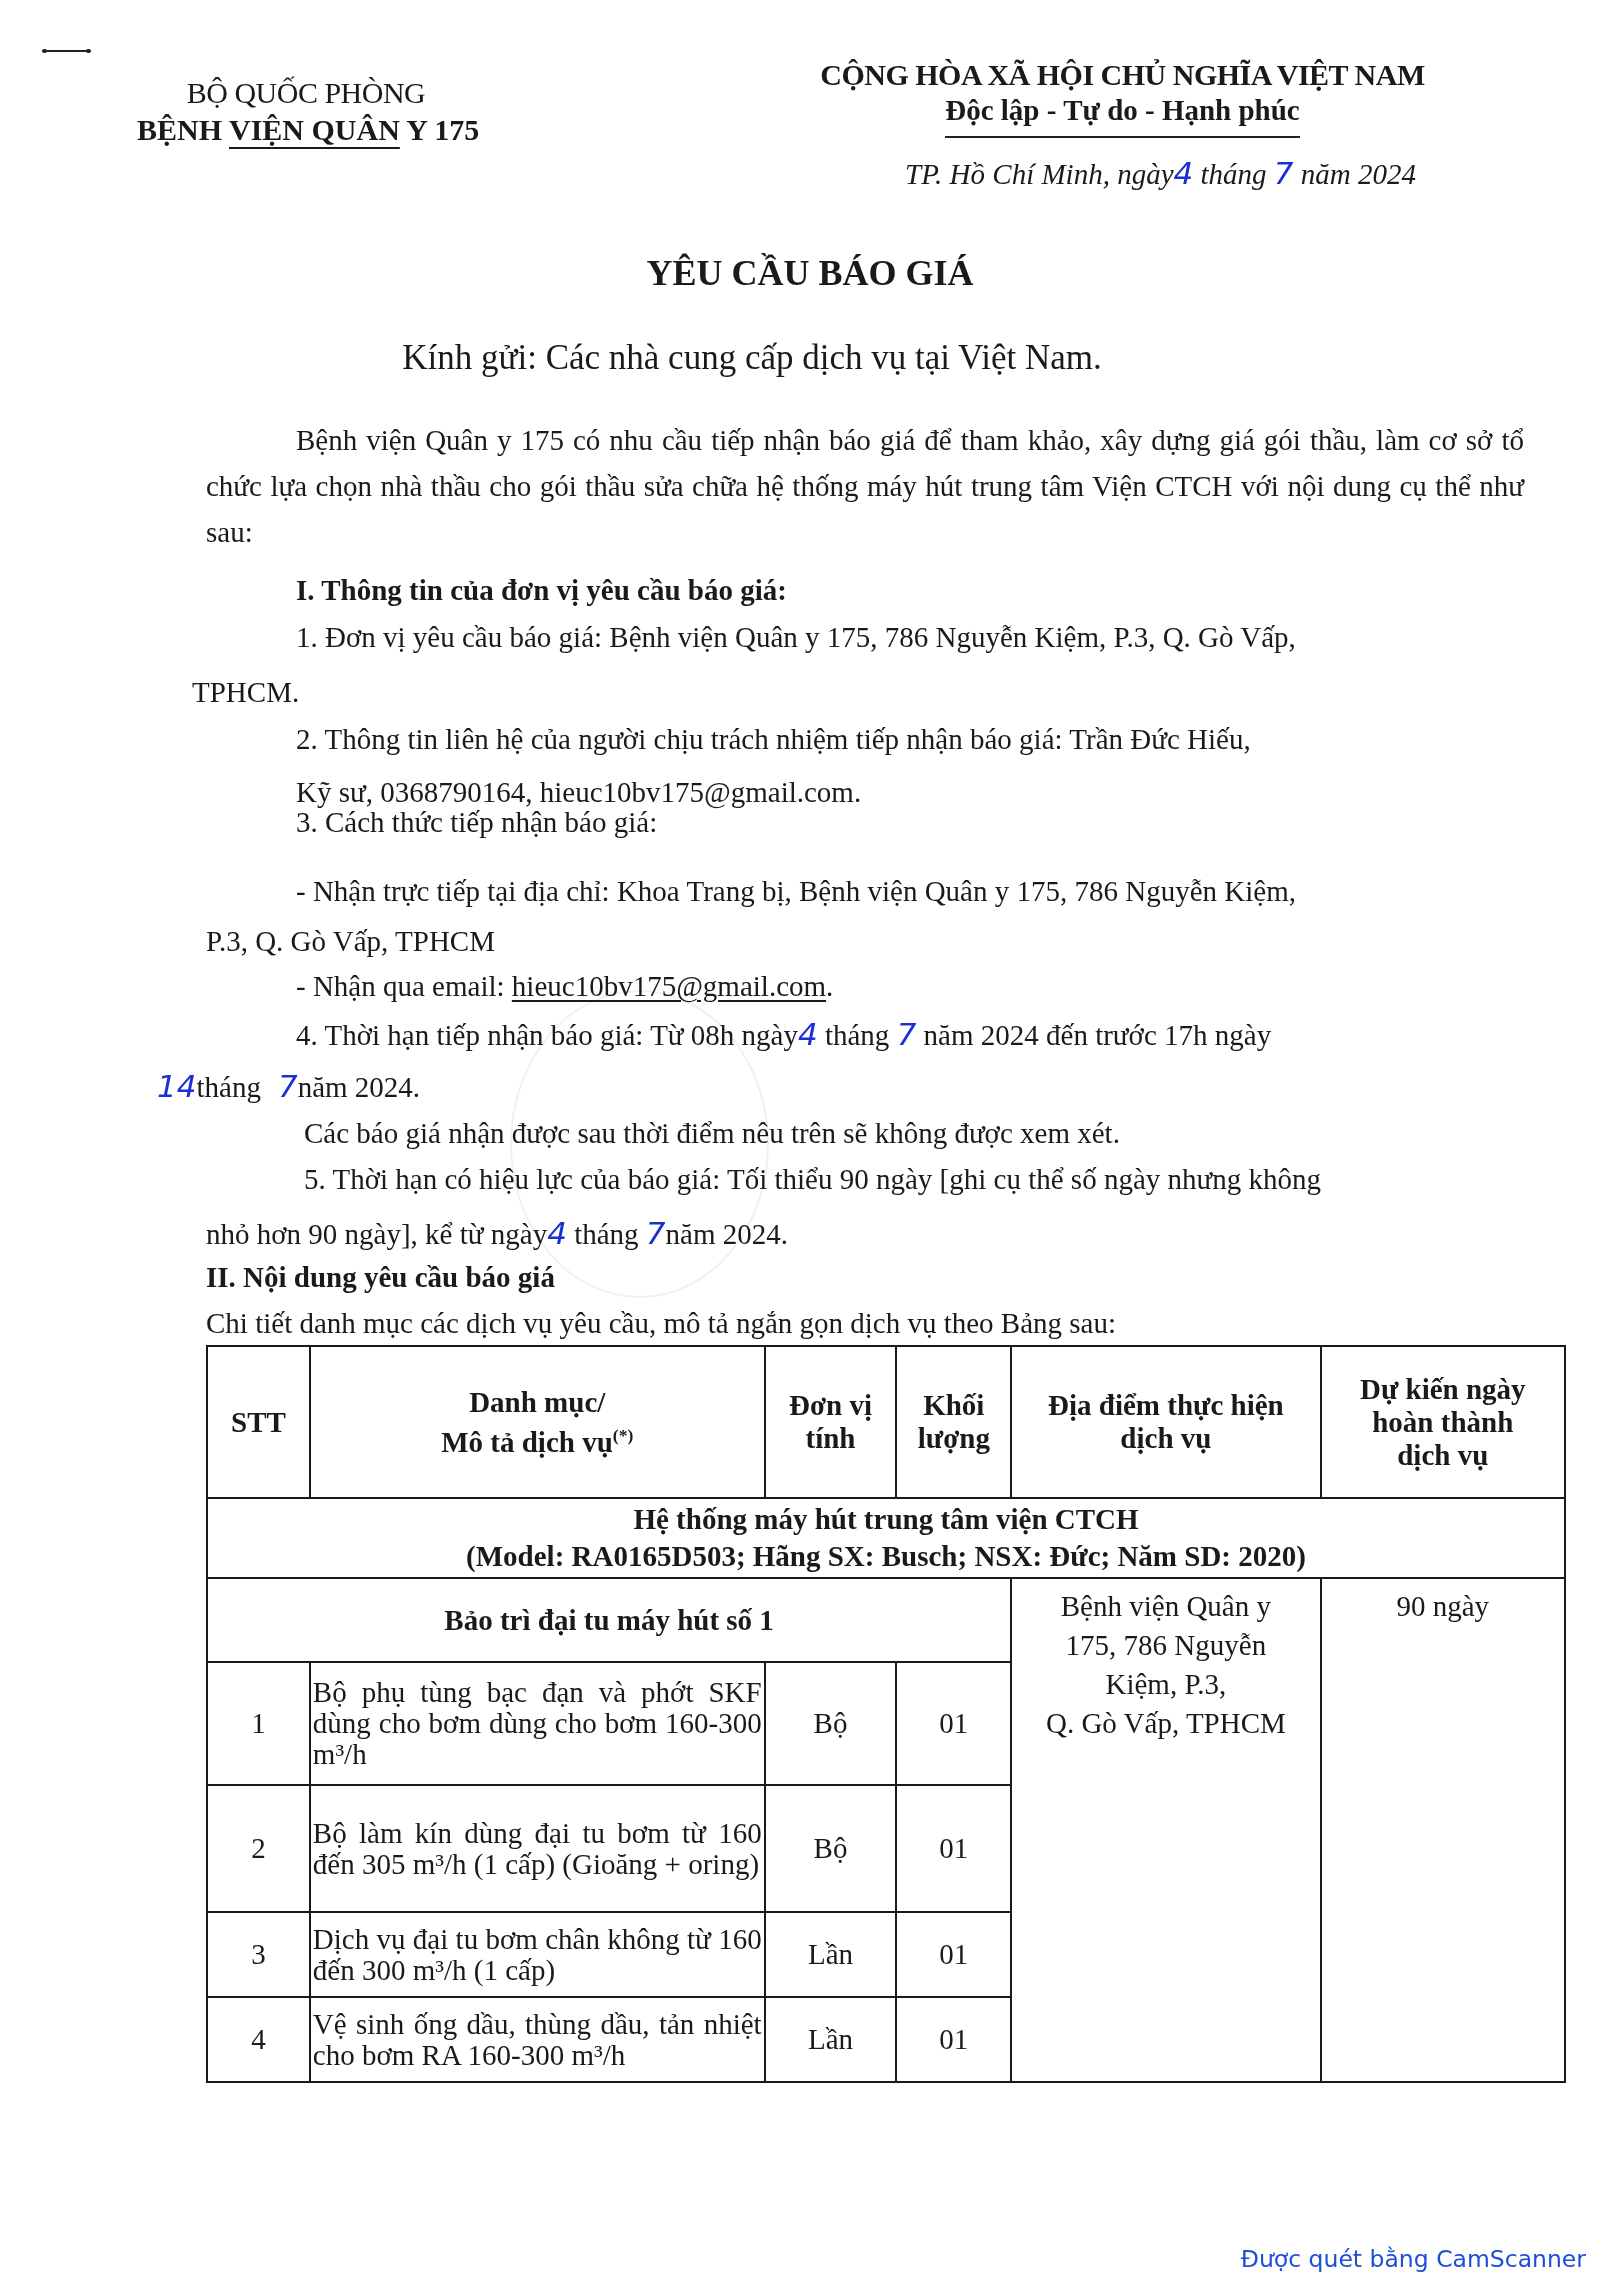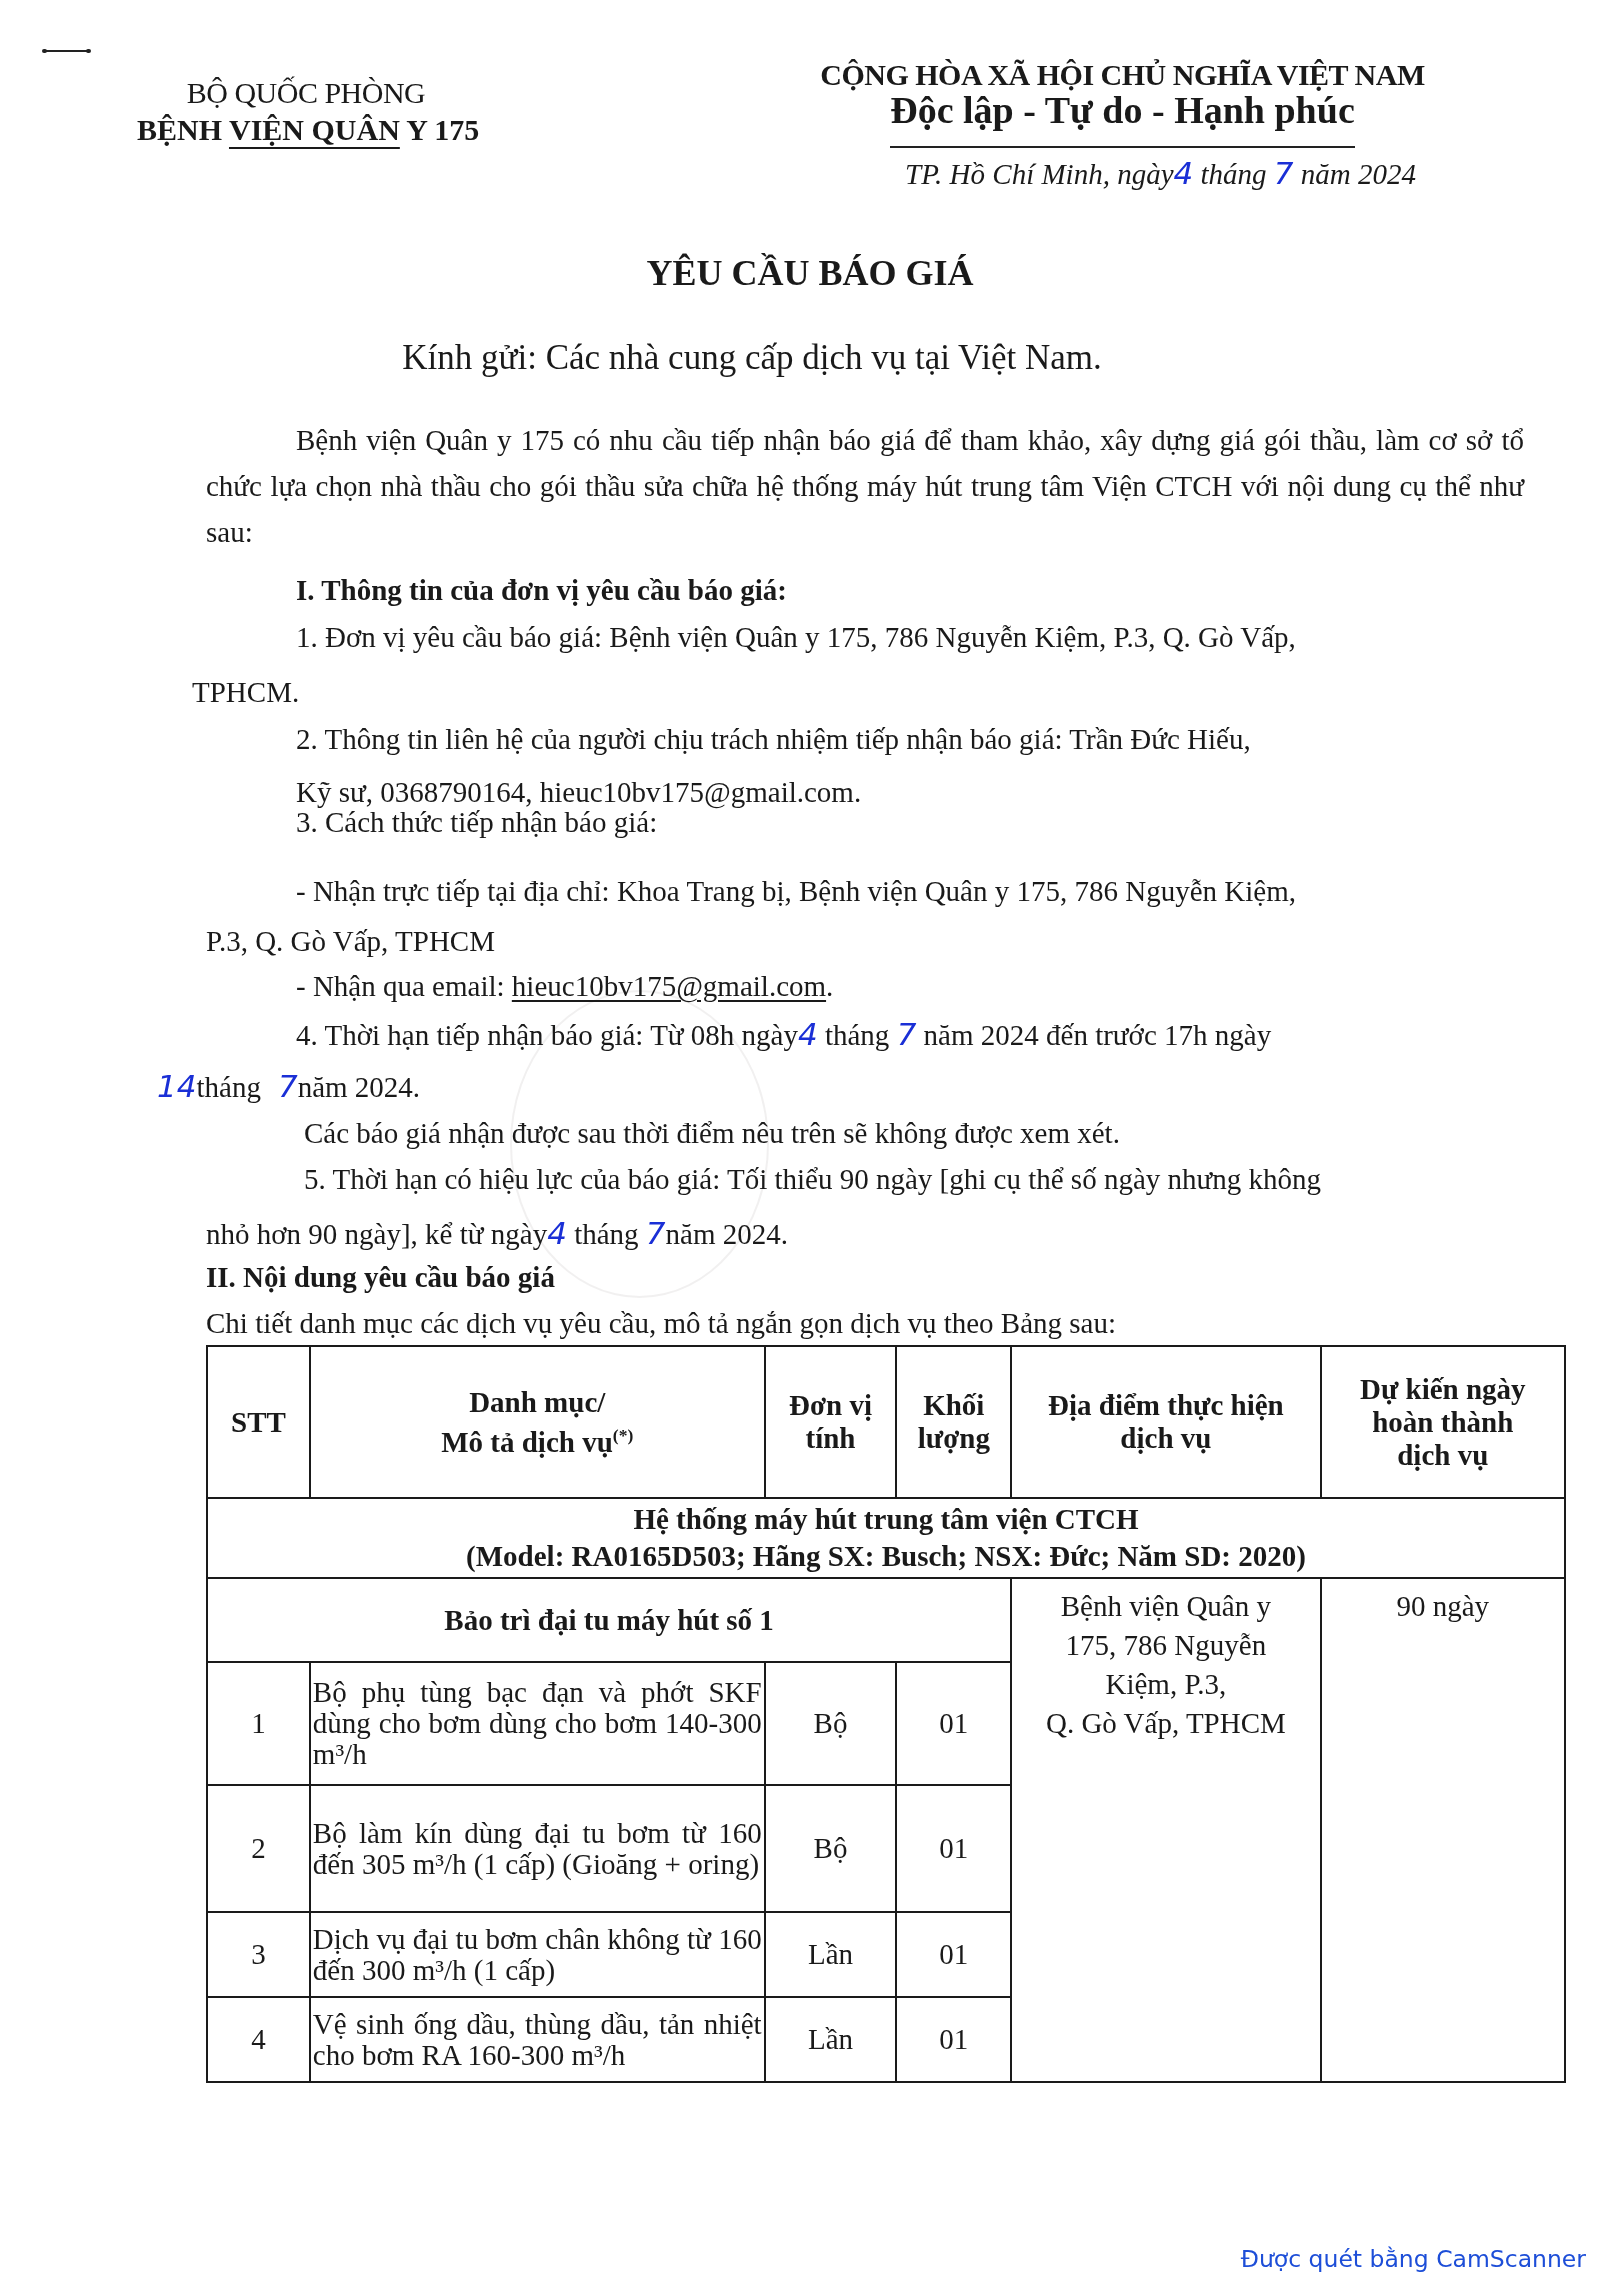--- a/index.html
+++ b/index.html
@@ -10,21 +10,21 @@
   .corner-mark:before, .corner-mark:after { content:""; position:absolute; top:-1.5px; width:4.9px; height:4.9px; border-radius:50%; background:#222; }
   .corner-mark:before { left:-2px; } .corner-mark:after { right:-2px; }
 
   .hdr-left { left:137px; top:74px; width:338px; text-align:center; }
   .ministry { font-size:30px; letter-spacing:-0.5px; line-height:37px; }
   .hospital { font-size:30px; font-weight:bold; line-height:37px; }
   .hospital .ul { text-decoration:underline; text-underline-offset:6.9px; text-decoration-thickness:2px; }
 
   .hdr-right { left:804px; top:56px; width:637px; text-align:center; }
   .republic { font-size:30px; font-weight:bold; letter-spacing:-0.5px; line-height:37px; }
-  .motto { font-size:38px; font-weight:bold; line-height:35px; display:inline-block; border-bottom:2px solid #222; padding-bottom:18px; }
+  .motto { font-size:29px; font-weight:bold; line-height:35px; display:inline-block; border-bottom:2px solid #222; padding-bottom:8px; }
   .dateline { position:absolute; left:905px; top:155px; font-size:29px; font-style:italic; }
   .hw { color:#1a2fd6; font-family:"DejaVu Sans", sans-serif; font-style:italic; font-size:31px; }
 
   .title { left:0; width:1620px; top:252px; text-align:center; font-size:36px; font-weight:bold; }
   .greeting { left:0; width:1504px; top:338px; text-align:center; font-size:35px; }
   .para { position:absolute; left:206px; top:417px; width:1318px; text-align:justify; font-size:29px; line-height:46px; }
   .ln { position:absolute; font-size:29px; white-space:nowrap; }
   .bold { font-weight:bold; }
   .email-link { text-decoration:underline; text-underline-offset:3.9px; }
 
@@ -106,21 +106,21 @@
     <td rowspan="5" class="loc">
       <span>Bệnh viện Quân y</span><br>
       <span>175, 786 Nguyễn</span><br>
       <span>Kiệm, P.3,</span><br>
       <span>Q. Gò Vấp, TPHCM</span>
     </td>
     <td rowspan="5" class="days">90 ngày</td>
   </tr>
   <tr style="height:123px">
     <td>1</td>
-    <td class="desc">Bộ phụ tùng bạc đạn và phớt SKF dùng cho bơm dùng cho bơm 140-300 m³/h</td>
+    <td class="desc">Bộ phụ tùng bạc đạn và phớt SKF dùng cho bơm dùng cho bơm 160-300 m³/h</td>
     <td>Bộ</td>
     <td>01</td>
   </tr>
   <tr style="height:127px">
     <td>2</td>
     <td class="desc">Bộ làm kín dùng đại tu bơm từ 160 đến 305 m³/h (1 cấp) (Gioăng + oring)</td>
     <td>Bộ</td>
     <td>01</td>
   </tr>
   <tr style="height:85px">

